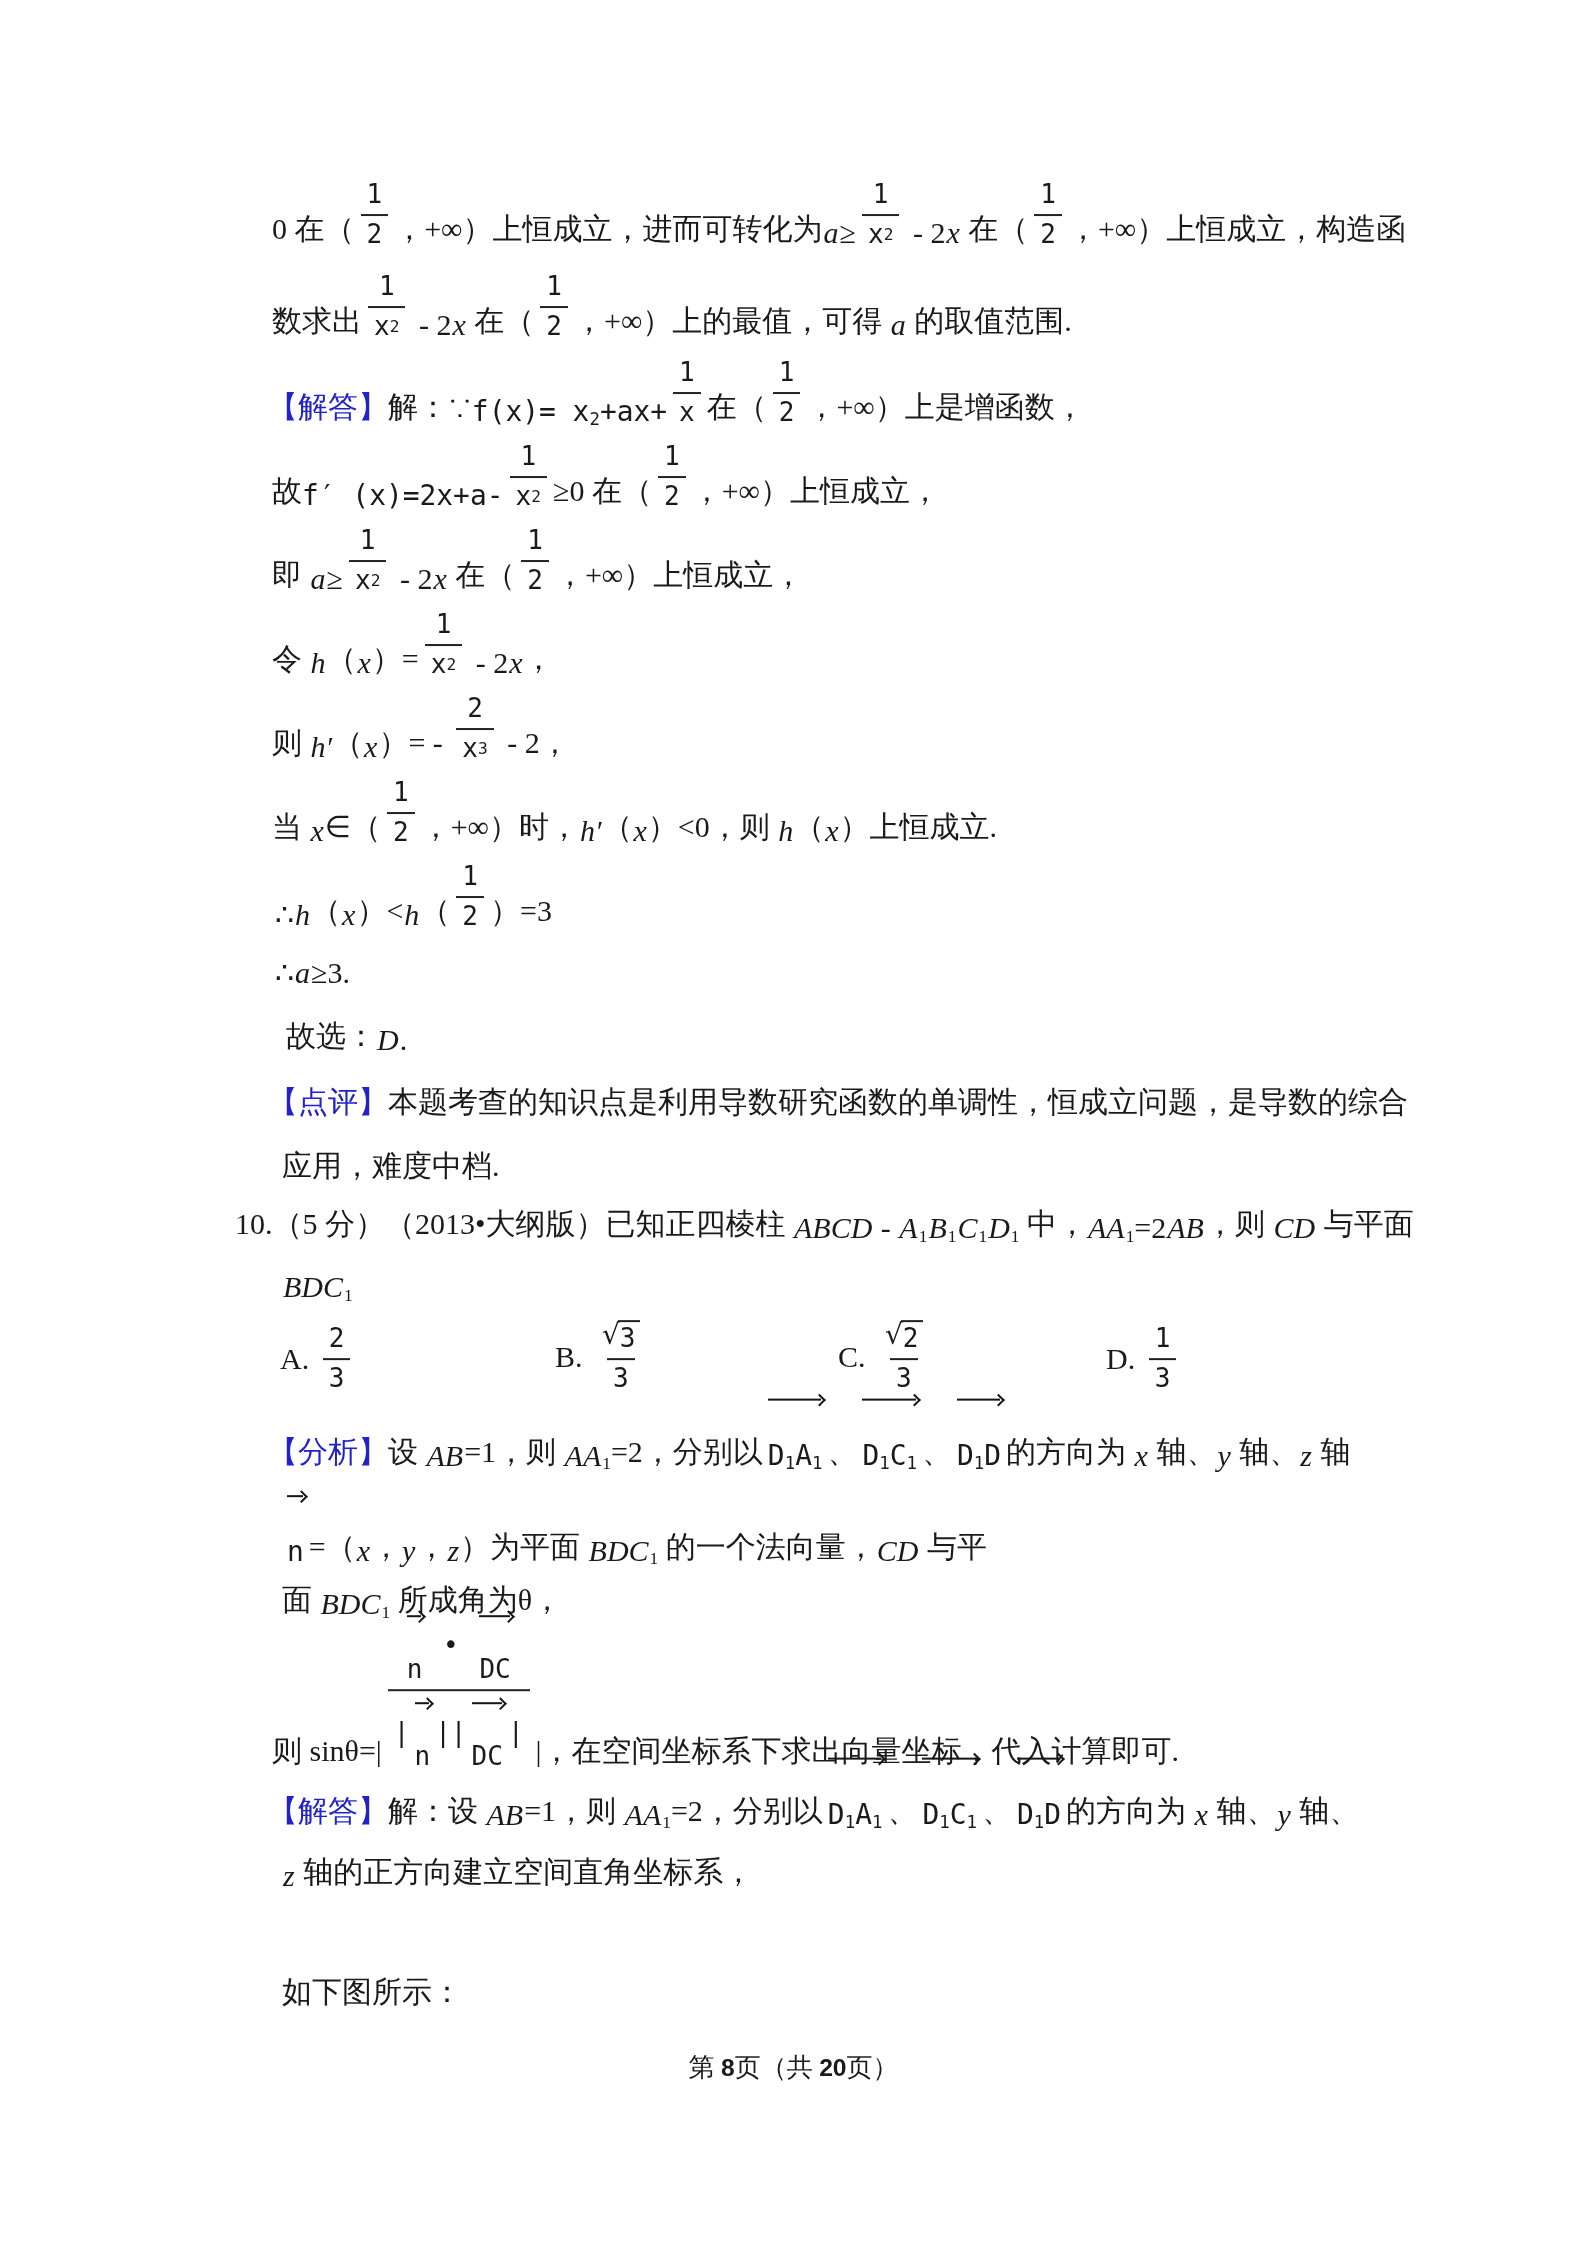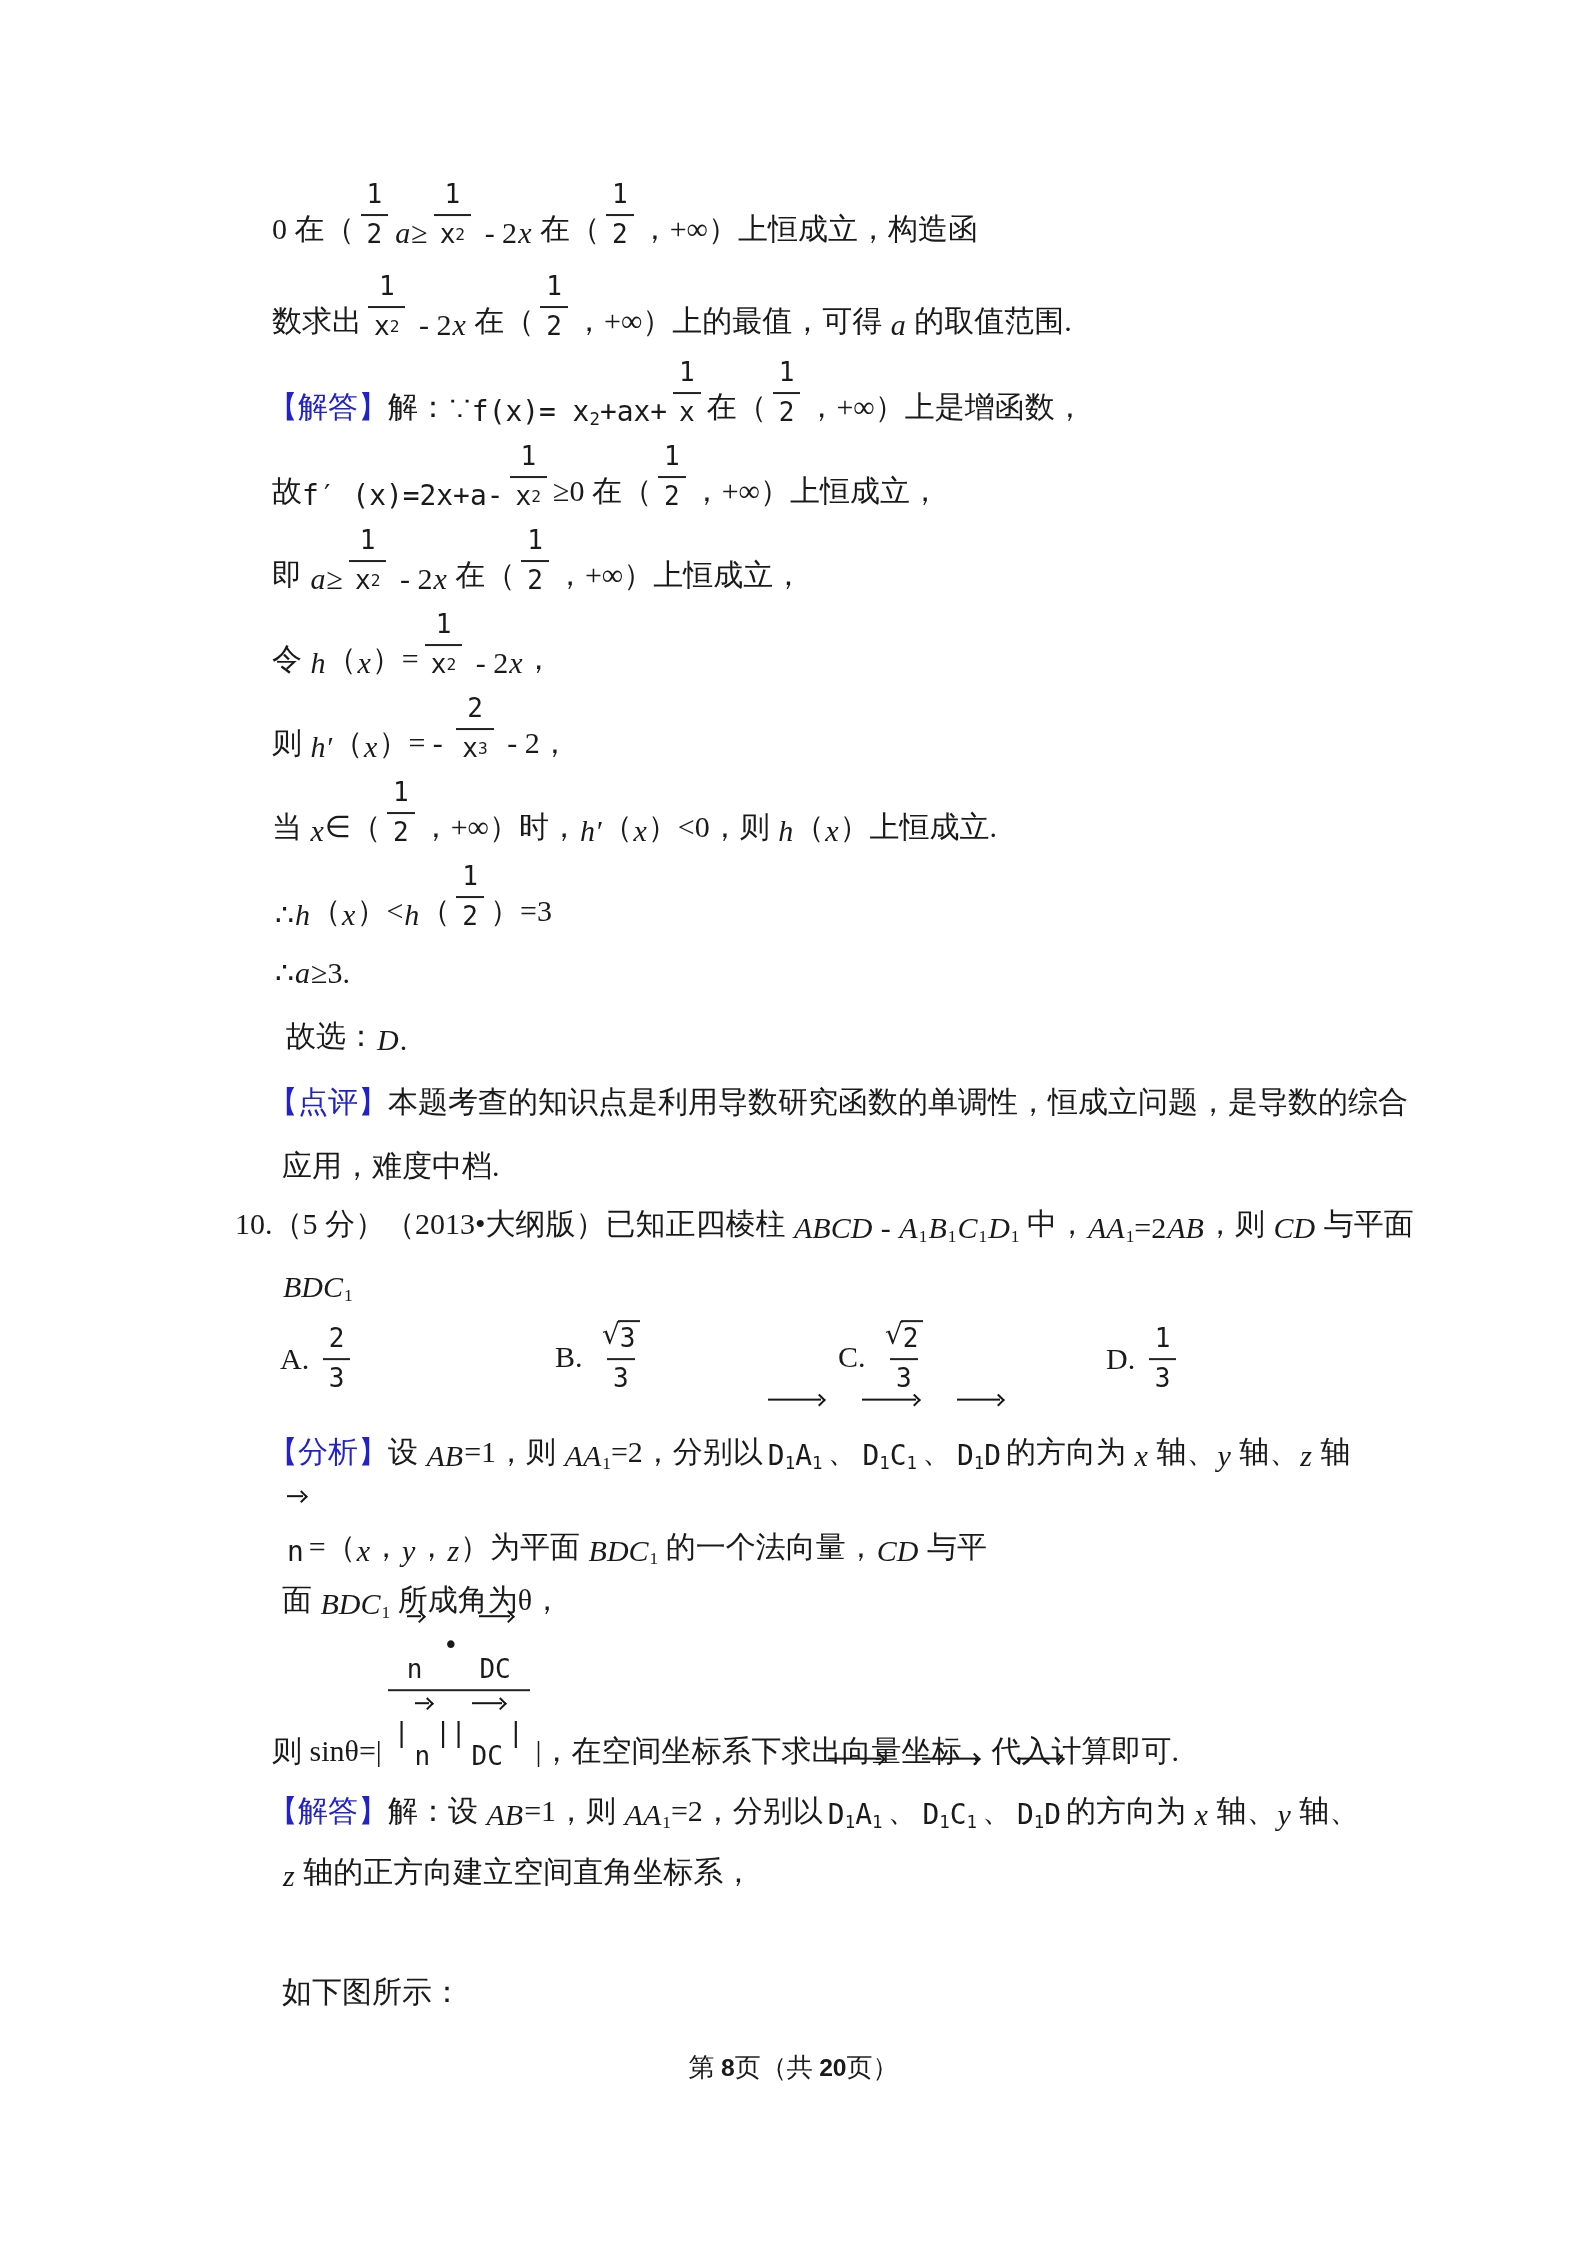--- a/index.html
+++ b/index.html
@@ -70,20 +70,21 @@
   }
   .footer > span{white-space:pre;}
 </style>
 </head>
 <body>
 
 <div class="page" style="color: rgb(26, 26, 26);">
   <div class="line" style="top:215px;left:272px">
       <span class="seg-t">0 在（</span>
       <span class="frac"><span class="num"><span class="seg-m">1</span></span><span class="den"><span class="seg-m">2</span></span></span>
+      <span class="seg-t">，+∞）上恒成立，进而可转化为</span>
       <span class="seg-i">a</span>
       <span class="seg-t">≥</span>
       <span class="frac"><span class="num"><span class="seg-m">1</span></span><span class="den"><span class="seg-m">x</span><span class="seg-sup">2</span></span></span>
       <span class="seg-t"> - 2</span>
       <span class="seg-i">x</span>
       <span class="seg-t"> 在（</span>
       <span class="frac"><span class="num"><span class="seg-m">1</span></span><span class="den"><span class="seg-m">2</span></span></span>
       <span class="seg-t">，+∞）上恒成立，构造函</span>
     </div>
   <div class="line" style="top:307px;left:272px">

